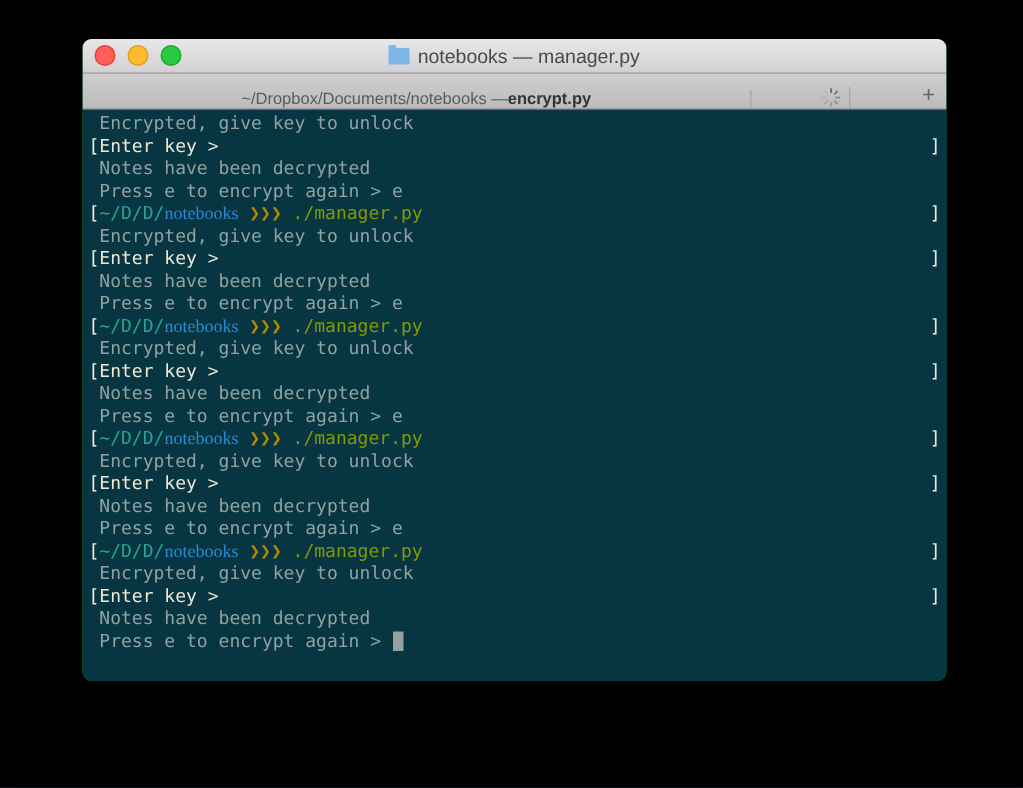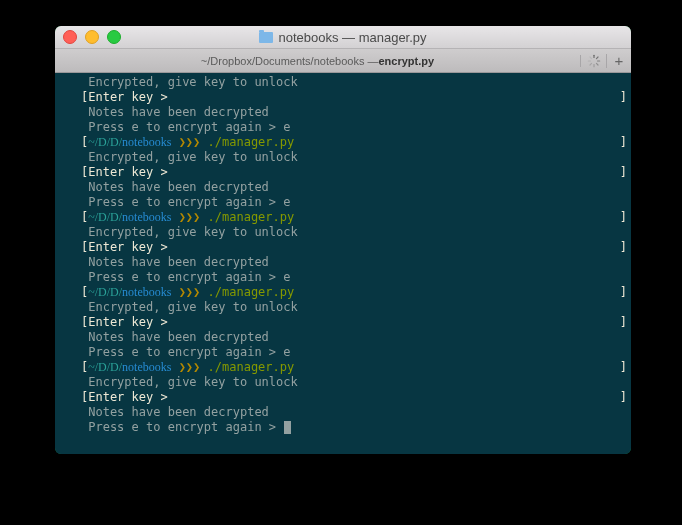--- a/index.html
+++ b/index.html
@@ -72,22 +72,23 @@
     width: 5px;
     height: 2px;
     background: #7db7e8;
     border-radius: 1px 1px 0 0;
   }
   .tabbar {
     height: 23px;
     background: linear-gradient(#cfcdce, #bdbbbc);
     border-bottom: 1px solid #9a989a;
     display: flex;
-    align-items: center;
+    align-items: flex-end;
     position: relative;
+    gap: 40px;
   }
   .tab {
     flex: 1;
     display: flex;
     align-items: center;
     justify-content: center;
     font-size: 11px;
     color: #5a5a5a;
     border-right: 1px solid #a8a6a8;
   }
@@ -113,24 +114,24 @@
     flex: 1;
     background: #073642;
     padding: 2px 4px;
     font-family: "Menlo", "Monaco", "Consolas", monospace;
     font-size: 12px;
     line-height: 15px;
     color: #93a1a1;
     overflow: hidden;
     white-space: pre;
   }
-  .line { display: flex; margin-left: 22px; }
+  .line { display: flex; }
   .line .l { flex: 0 0 auto; }
   .line .r { margin-left: auto; }
-  .cy { color: #2aa198; font-family: Liberation Serif, serif; }  
+  .cy { color: #2aa198; }  
   .gr { color: #859900; }  
   .bl { color: #268bd2; font-family: Liberation Serif, serif; }  
   .ye { color: #b58900; }  
   .wh { color: #eee8d5; text-align: center; }  
   .base { color: #93a1a1; }
   .cursor {
     display: inline-block;
     width: 7px;
     height: 13px;
     background: #93a1a1;

